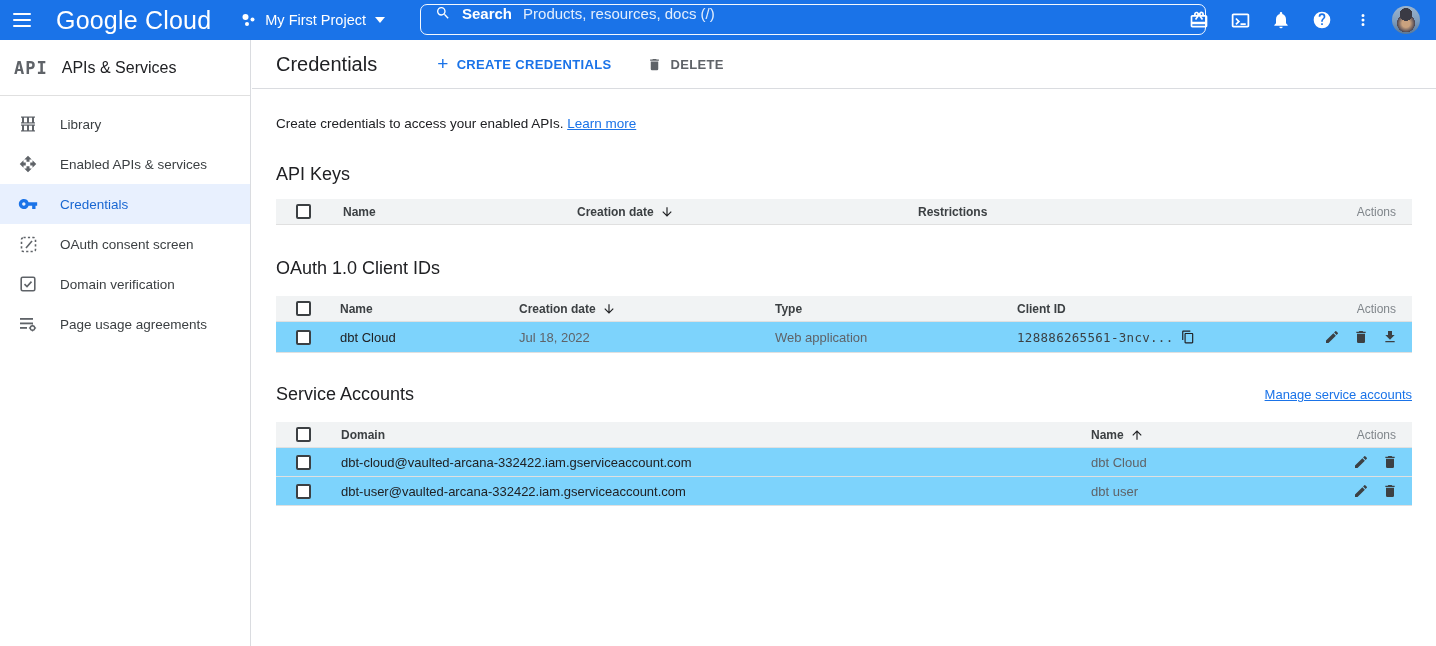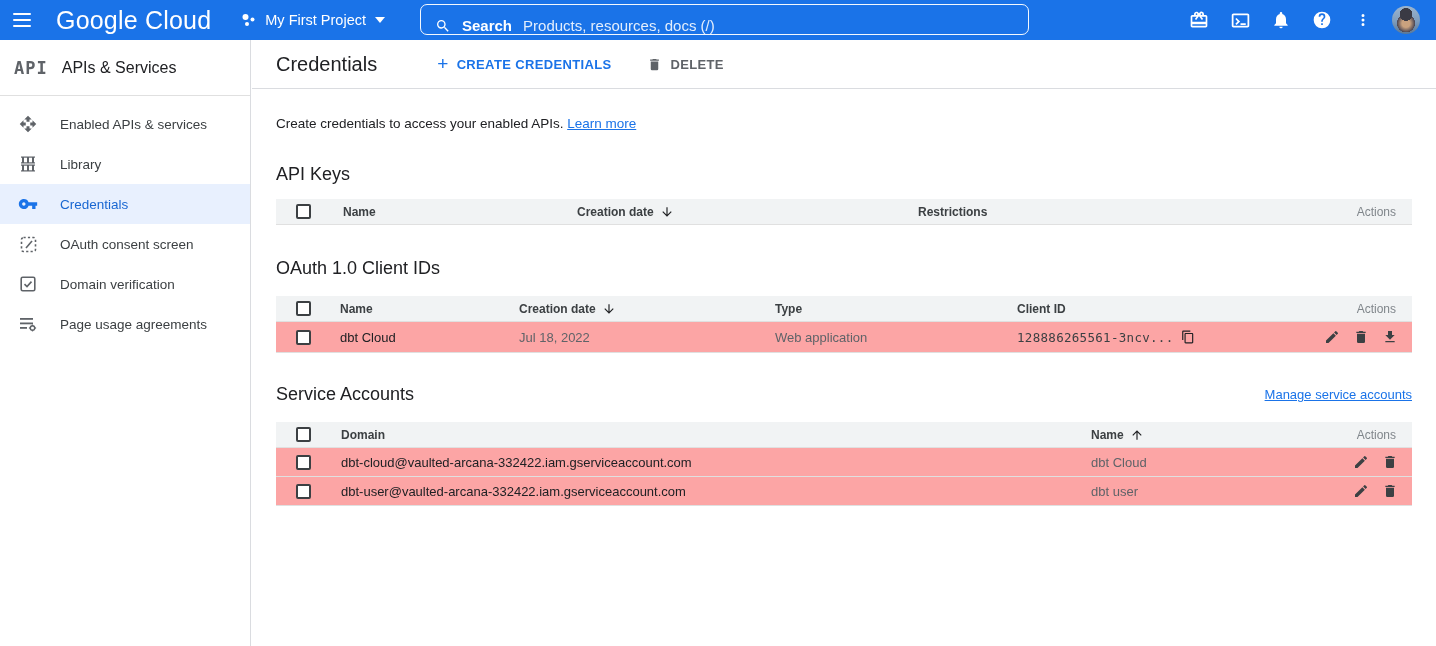--- a/index.html
+++ b/index.html
@@ -5,21 +5,21 @@
   * { margin:0; padding:0; box-sizing:border-box; }
   html,body { width:1436px; height:646px; background:#fff; font-family:"Liberation Sans", sans-serif; overflow:hidden; }
   .app { position:relative; width:1436px; height:646px; background:#fff; }
 
   
   .topbar { position:absolute; top:0; left:0; right:0; height:40px; background:#1a73e8; display:flex; align-items:center; color:#fff; z-index:10; }
   .hamburger { width:44px; height:40px; display:flex; align-items:center; justify-content:center; cursor:pointer; }
   .logo { font-size:25px; letter-spacing:.2px; color:#fff; white-space:nowrap; margin-right:22px; font-weight:500; }
   .project-chip { display:flex; align-items:center; gap:9px; height:40px; padding:0 8px; cursor:pointer; }
   .project-chip .label { font-size:14.5px; color:#fff; }
-  .searchbox { position:absolute; left:420px; top:4px; width:609px; height:31px; border:1px solid rgba(255,255,255,.95); border-radius:7px; display:flex; align-items:flex-end; gap:11px; padding-left:14px; cursor:text; }
+  .searchbox { position:absolute; left:420px; top:4px; width:786px; height:31px; border:1px solid rgba(255,255,255,.95); border-radius:7px; display:flex; align-items:flex-start; gap:11px; padding-left:14px; cursor:text; }
   .searchbox .s-label { font-size:15px; font-weight:700; color:#fff; }
   .searchbox .s-ph { font-size:15px; color:rgba(255,255,255,.88); }
   .tb-icons { position:absolute; right:0; top:0; height:40px; display:flex; align-items:center; gap:17px; padding-right:16px; }
   .tb-ic { width:24px; height:24px; display:flex; align-items:center; justify-content:center; cursor:pointer; }
   .avatar { width:28px; height:28px; border-radius:50%; background:
       radial-gradient(circle at 50% 30%, #3a3a44 0 26%, transparent 27%),
       radial-gradient(circle at 50% 62%, #caa27e 0 18%, #4b4653 40%, transparent 41%),
       linear-gradient(180deg,#9db6cf 0%, #7d9cbd 55%, #5a7898 100%);
       cursor:pointer; }
 
@@ -48,21 +48,21 @@
   .body { padding:0 24px; }
   .intro { margin-top:27px; font-size:13.5px; color:#202124; }
   .intro a, .link { color:#1a73e8; text-decoration:underline; cursor:pointer; }
   .section-h { font-size:18px; font-weight:400; color:#202124; }
   .h-api { margin-top:33px; }
   .h-oauth { margin-top:33px; }
   .svc-row-head { margin-top:31px; display:flex; align-items:center; justify-content:space-between; }
   .manage-link { font-size:13px; }
 
   .thead { display:grid; align-items:center; background:#f1f3f4; height:26px; font-size:12px; font-weight:700; color:#3c4043; border-bottom:1px solid #e0e0e0; }
-  .trow  { display:grid; align-items:center; height:29px; font-size:13px; color:#202124; border-bottom:1px solid #e0e0e0; background:#fca5a5; }
+  .trow  { display:grid; align-items:center; height:29px; font-size:13px; color:#202124; border-bottom:1px solid #e0e0e0; background:#7dd3fc; }
   .t-api   { grid-template-columns:67px 234px 341px 1fr 80px; }
   .t-oauth { grid-template-columns:64px 179px 256px 242px 1fr 112px; }
   .t-svc   { grid-template-columns:65px 750px 1fr 80px; }
   .m-api { margin-top:14px; }
   .m-oauth { margin-top:17px; }
   .m-svc { margin-top:17px; }
   .cbcell { padding-left:20px; display:flex; align-items:center; }
   .cb { width:15px; height:15px; border:2px solid #3c4043; border-radius:2px; background:#fff; cursor:pointer; }
   .col-actions { text-align:right; padding-right:16px; color:#80868b; font-weight:500; }
   .cell-actions { display:flex; justify-content:flex-end; align-items:center; gap:13px; padding-right:14px; color:#3c4043; }
@@ -153,47 +153,47 @@
 
   <div class="sidebar">
     <div class="sb-head">
       <span class="api-glyph">API</span>
       <span class="sb-title">APIs &amp; Services</span>
     </div>
     <div class="sb-list">
 
       <div class="sb-item">
         <span class="ic">
-          <svg width="18" height="18" viewBox="0 0 24 24" fill="currentColor">
-              <path d="M10 9h4V6h3l-5-5-5 5h3v3zm-1 1H6V7l-5 5 5 5v-3h3v-4zm14 2l-5-5v3h-3v4h3v3l5-5zm-9 3h-4v3H7l5 5 5-5h-3v-3z"></path>
-            </svg>
-        </span>
-        <span class="lbl">Enabled APIs &amp; services</span>
-      </div>
-
-      <div class="sb-item">
-        <span class="ic">
           <svg width="16" height="16" viewBox="0 0 16 16" fill="currentColor">
               <g>
                 <rect x="2" y="1" width="2" height="6"></rect>
                 <rect x="7" y="1" width="2" height="6"></rect>
                 <rect x="12" y="1" width="2" height="6"></rect>
                 <rect x="1" y="0.5" width="14" height="1.2"></rect>
                 <rect x="1" y="6.3" width="14" height="1.2"></rect>
                 <rect x="2" y="9" width="2" height="6"></rect>
                 <rect x="7" y="9" width="2" height="6"></rect>
                 <rect x="12" y="9" width="2" height="6"></rect>
                 <rect x="1" y="8.5" width="14" height="1.2"></rect>
                 <rect x="1" y="14.3" width="14" height="1.2"></rect>
               </g>
             </svg>
         </span>
         <span class="lbl">Library</span>
       </div>
 
+      <div class="sb-item">
+        <span class="ic">
+          <svg width="18" height="18" viewBox="0 0 24 24" fill="currentColor">
+              <path d="M10 9h4V6h3l-5-5-5 5h3v3zm-1 1H6V7l-5 5 5 5v-3h3v-4zm14 2l-5-5v3h-3v4h3v3l5-5zm-9 3h-4v3H7l5 5 5-5h-3v-3z"></path>
+            </svg>
+        </span>
+        <span class="lbl">Enabled APIs &amp; services</span>
+      </div>
+
       <div class="sb-item active">
         <span class="ic">
           <svg width="20" height="20" viewBox="0 0 24 24" fill="currentColor">
               <path d="M12.65 10A5.99 5.99 0 0 0 7 6c-3.31 0-6 2.69-6 6s2.69 6 6 6a5.99 5.99 0 0 0 5.65-4H17v4h4v-4h2v-4H12.65zM7 14c-1.1 0-2-.9-2-2s.9-2 2-2 2 .9 2 2-.9 2-2 2z"></path>
             </svg>
         </span>
         <span class="lbl">Credentials</span>
       </div>
 
       <div class="sb-item">

